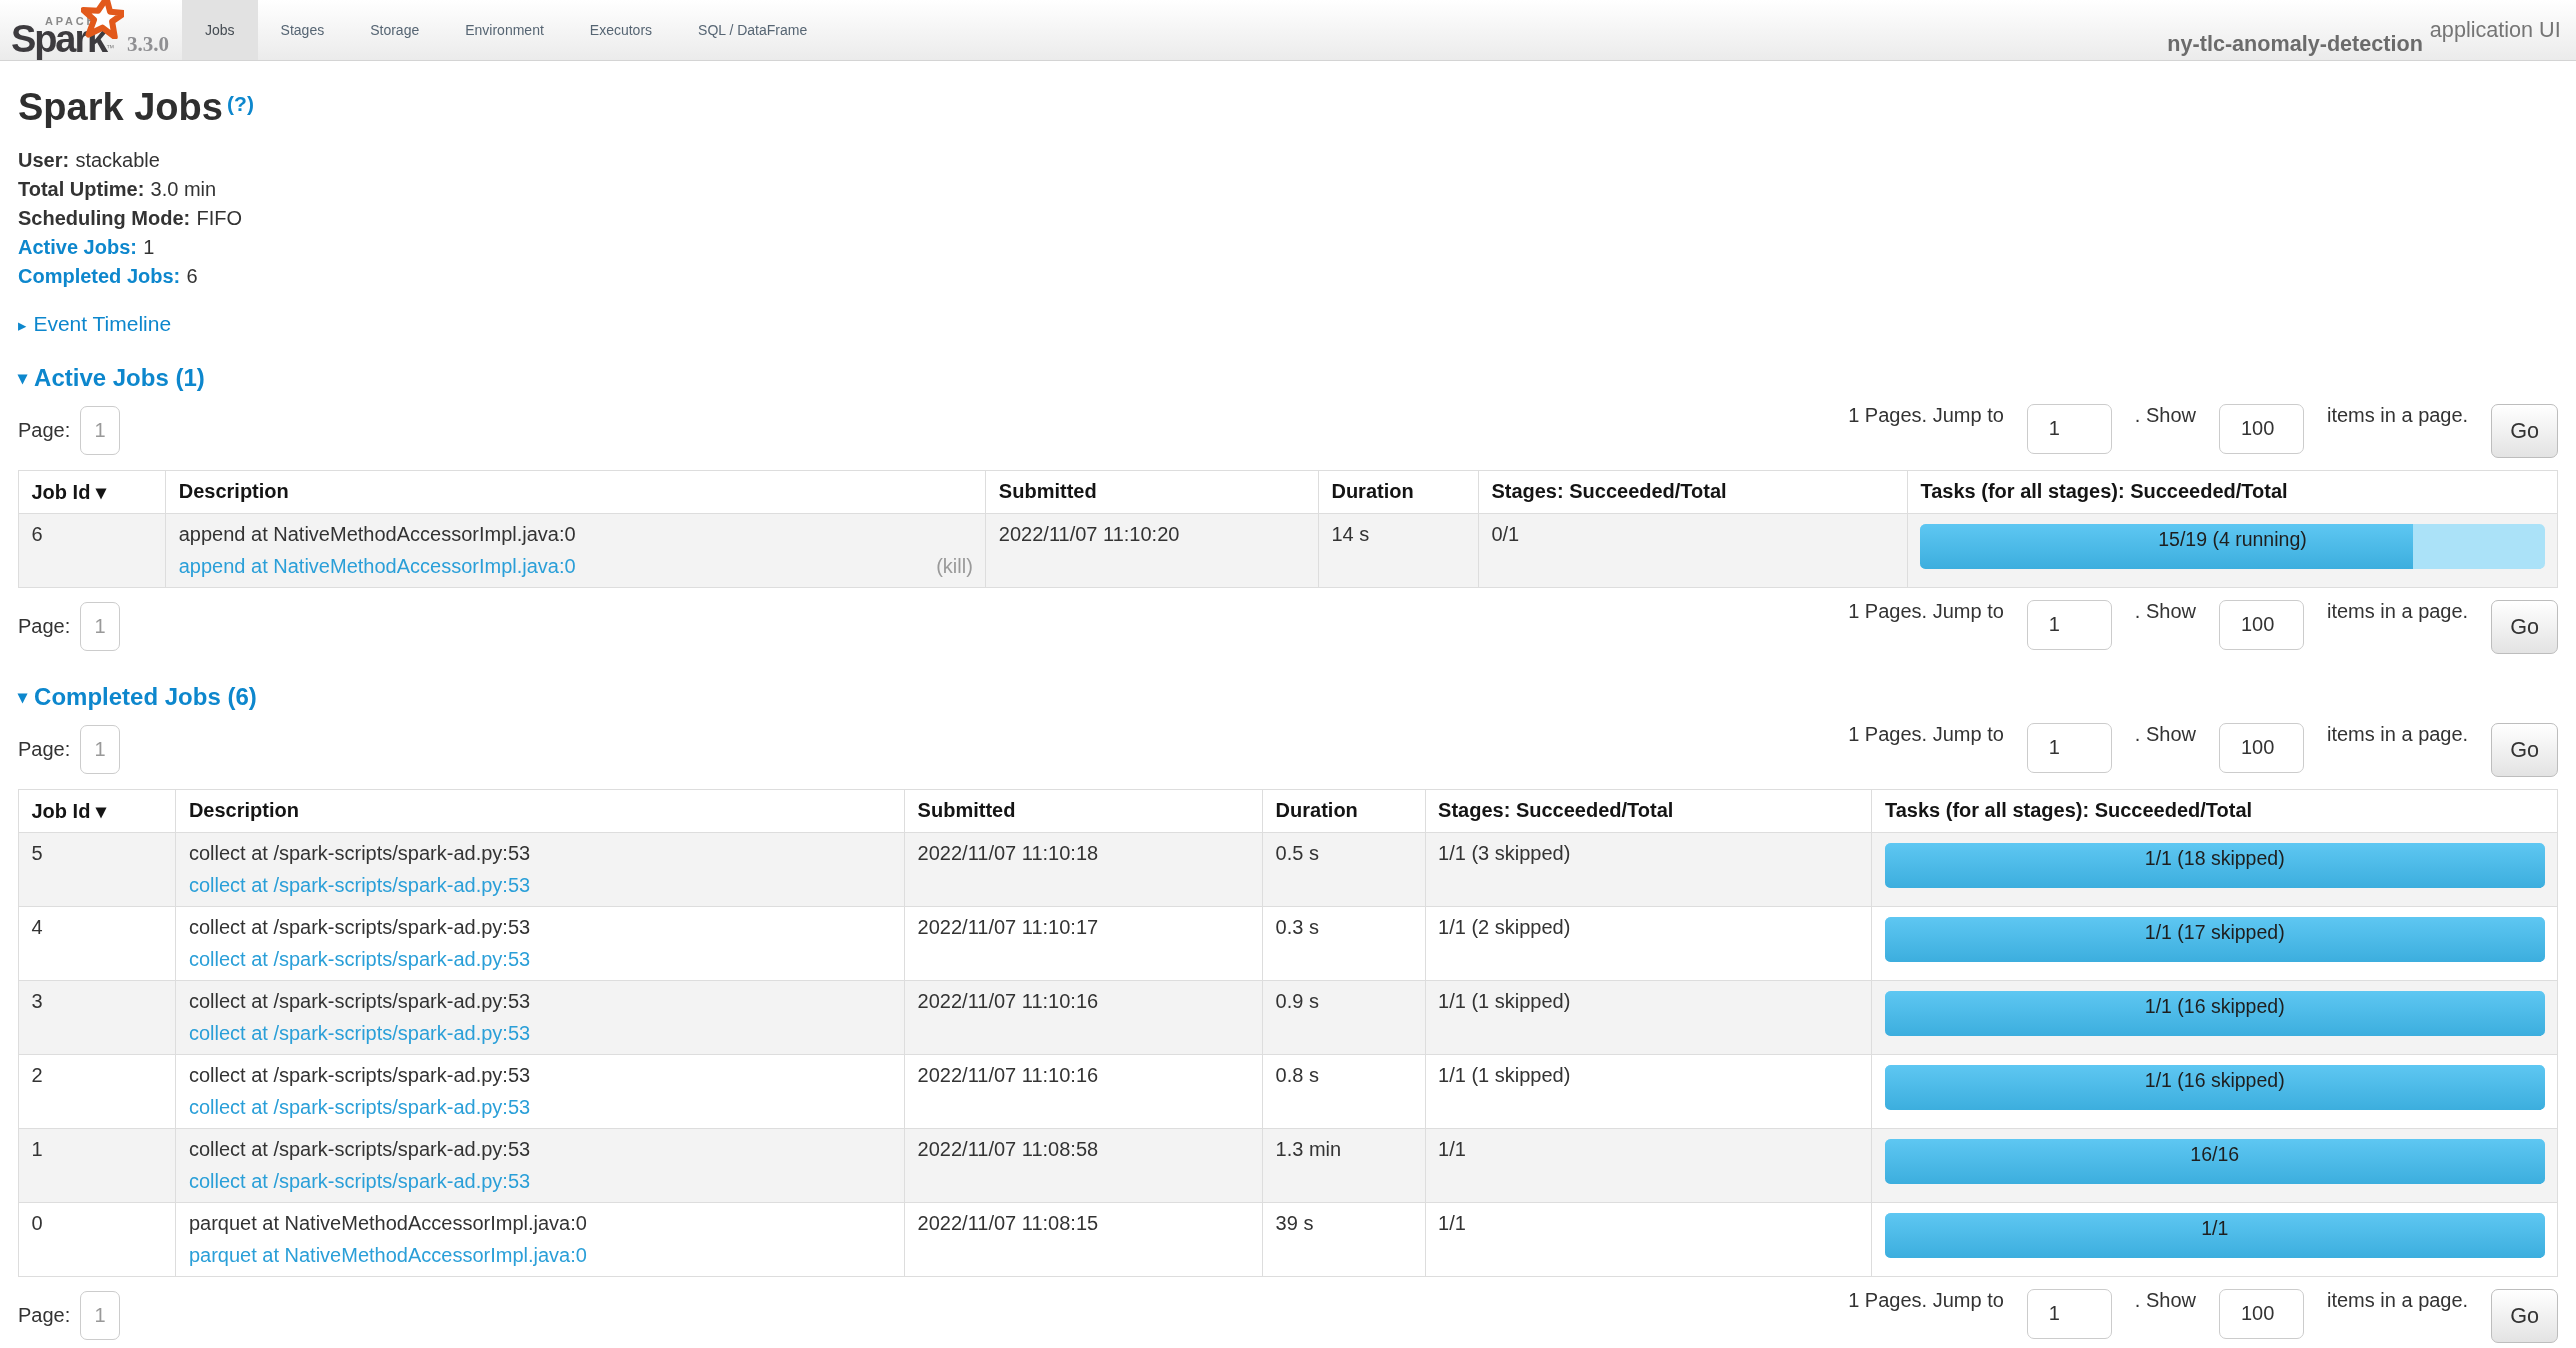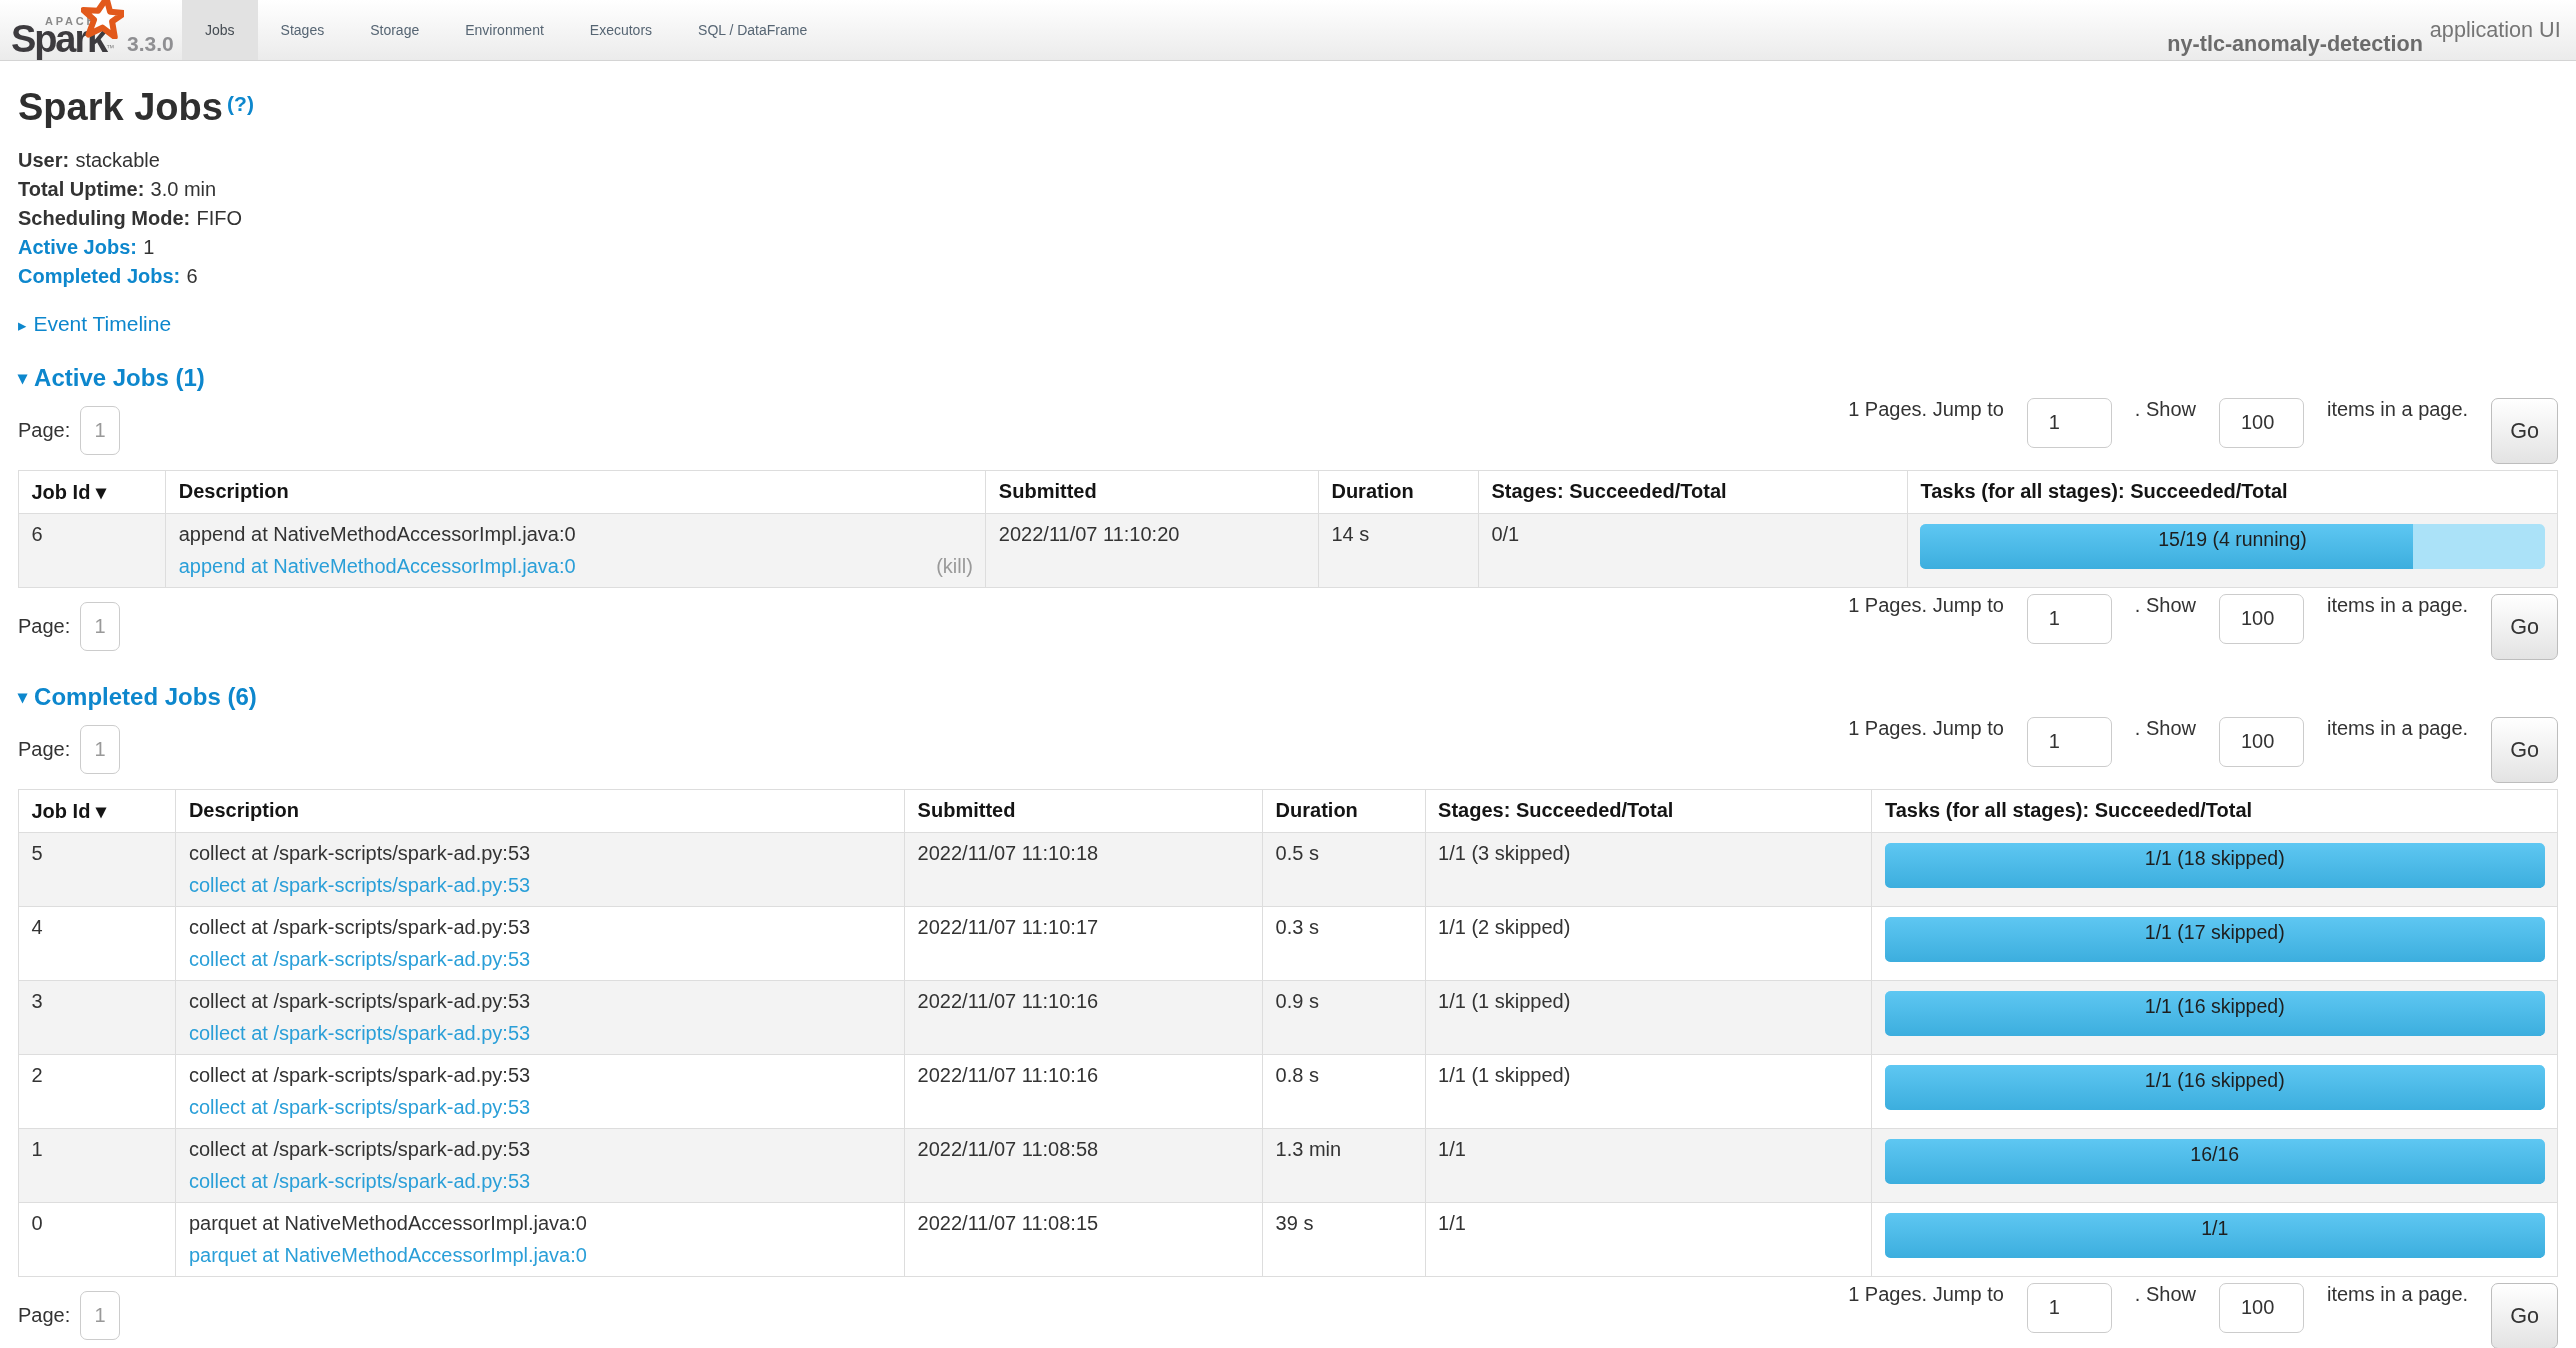--- a/index.html
+++ b/index.html
@@ -6,21 +6,21 @@
   html,body { width:2576px; height:1349px; overflow:hidden; }
   body { font-family:"Liberation Sans", sans-serif; font-size:20px; color:#333; background:#fff; }
 
   
   .navbar { height:61px; background:linear-gradient(#ffffff,#ebebeb); border-bottom:1.4px solid #d4d4d4; display:flex; align-items:stretch; position:relative; }
   .logo { position:relative; width:182px; flex:0 0 182px; }
   .logo-apache { position:absolute; left:45px; top:15.3px; font-size:11px; font-weight:bold; letter-spacing:2.8px; color:#8a8a8a; }
   .logo-spark { position:absolute; left:11px; top:18px; font-size:38px; font-weight:800; letter-spacing:-2.1px; color:#3d3b3f; }
   .logo-tm { position:absolute; left:106px; top:43px; font-size:8.3px; color:#8a8a8a; }
   .logo-star { position:absolute; left:81px; top:-4.2px; }
-  .logo-version { position:absolute; left:127px; top:32px; font-size:21px; font-weight:bold; color:#8f8f92; }
+  .logo-version { position:absolute; left:127px; top:32px; font-size:21px; font-weight:bold; color:#8f8f92;font-family:Liberation Serif, serif; }
   .tabs { display:flex; list-style:none; align-items:stretch; }
   .tab { display:flex; align-items:center; padding:0 23px; font-size:14px; color:#566573; cursor:pointer; }
   .tab.active { background:#e2e2e2; color:#444b52; }
   .app-label { margin-left:auto; display:flex; align-items:center; padding-right:15.3px; font-size:21.6px; color:#757575; }
   .app-label b { margin-right:7px; color:#6b6b6b;margin-top:28px; }
 
   
   .content { padding:0 18px; }
   .page-title { margin:25px 0 16.7px; font-size:38px; font-weight:bold; color:#2f2f2f; }
   .page-title sup { font-size:21px; color:#0d87cd; vertical-align:38%; margin-left:4.2px; }
@@ -32,21 +32,21 @@
   .event-timeline .arrow { font-size:16.7px; margin-right:7px; }
   .section-header { margin:28px 0 1.4px; font-size:24px; font-weight:bold; color:#0d87cd; cursor:pointer; }
   .section-header .arrow { font-size:18px; margin-right:7px; vertical-align:8%; }
 
   
   .pgrow { display:flex; align-items:center; margin:11px 0; height:56px; }
   .pg-left { display:flex; align-items:center; }
   .page-box { width:40px; height:49px; margin-left:9.7px; border:1.4px solid #ccc; border-radius:7px; text-align:center; color:#999; font-size:20px; font-family:"Liberation Sans",sans-serif; background:#fff; }
   .pg-right { margin-left:auto; display:flex; align-items:flex-start; gap:23px; }
   .pg-input { width:85px; height:50px; border:1.4px solid #ccc; border-radius:7px; padding-left:21px; font-size:20px; color:#333; font-family:"Liberation Sans",sans-serif; background:#fff; }
-  .btn-go { height:66px; padding:0 18px; font-size:21.6px; color:#333; background:linear-gradient(#ffffff,#e3e3e3); border:1.4px solid #bdbdbd; border-radius:7px; cursor:pointer; font-family:"Liberation Sans",sans-serif; }
+  .btn-go { height:54px; padding:0 18px; font-size:21.6px; color:#333; background:linear-gradient(#ffffff,#e3e3e3); border:1.4px solid #bdbdbd; border-radius:7px; cursor:pointer; font-family:"Liberation Sans",sans-serif; }
 
   
   table.jobs-table { width:100%; border-collapse:collapse; margin:8.3px 0 5.6px; }
   .jobs-table th, .jobs-table td { border:0.7px solid #ddd; padding:9px 12.5px; text-align:left; vertical-align:top; }
   .jobs-table th { font-weight:bold; color:#141414; height:40px; background:#fff; cursor:pointer; }
   .jobs-table td { height:69px; }
   .jobs-table tr.striped td { background:#f3f3f3; }
   .desc2 { display:flex; justify-content:space-between; margin-top:9px; }
   .tbl-link { color:#2a9fd8; text-decoration:none; cursor:pointer; }
   .kill { color:#9a9a9a; cursor:pointer; }

